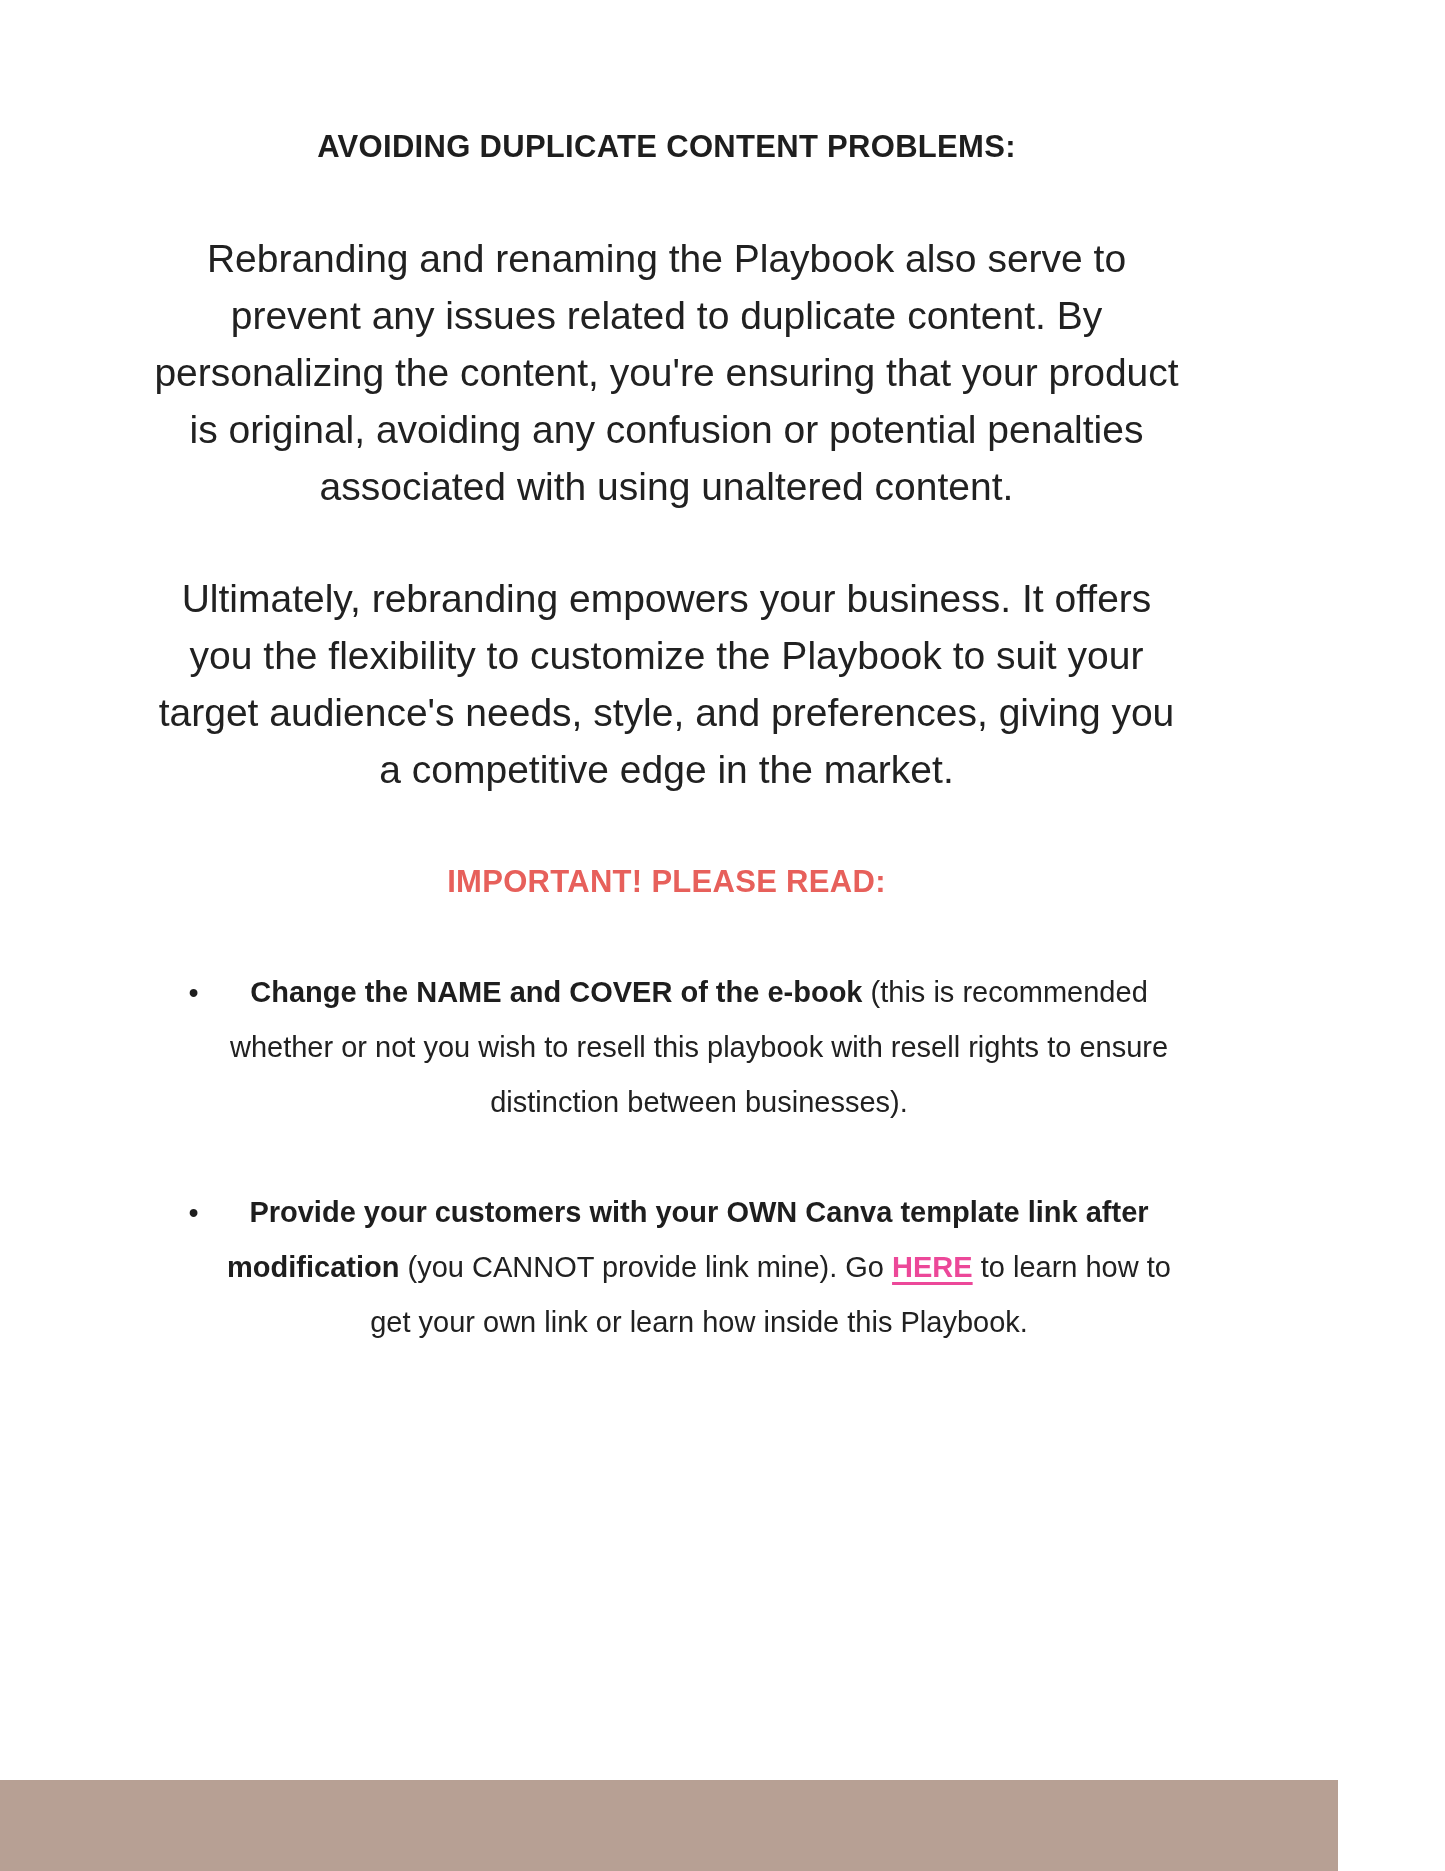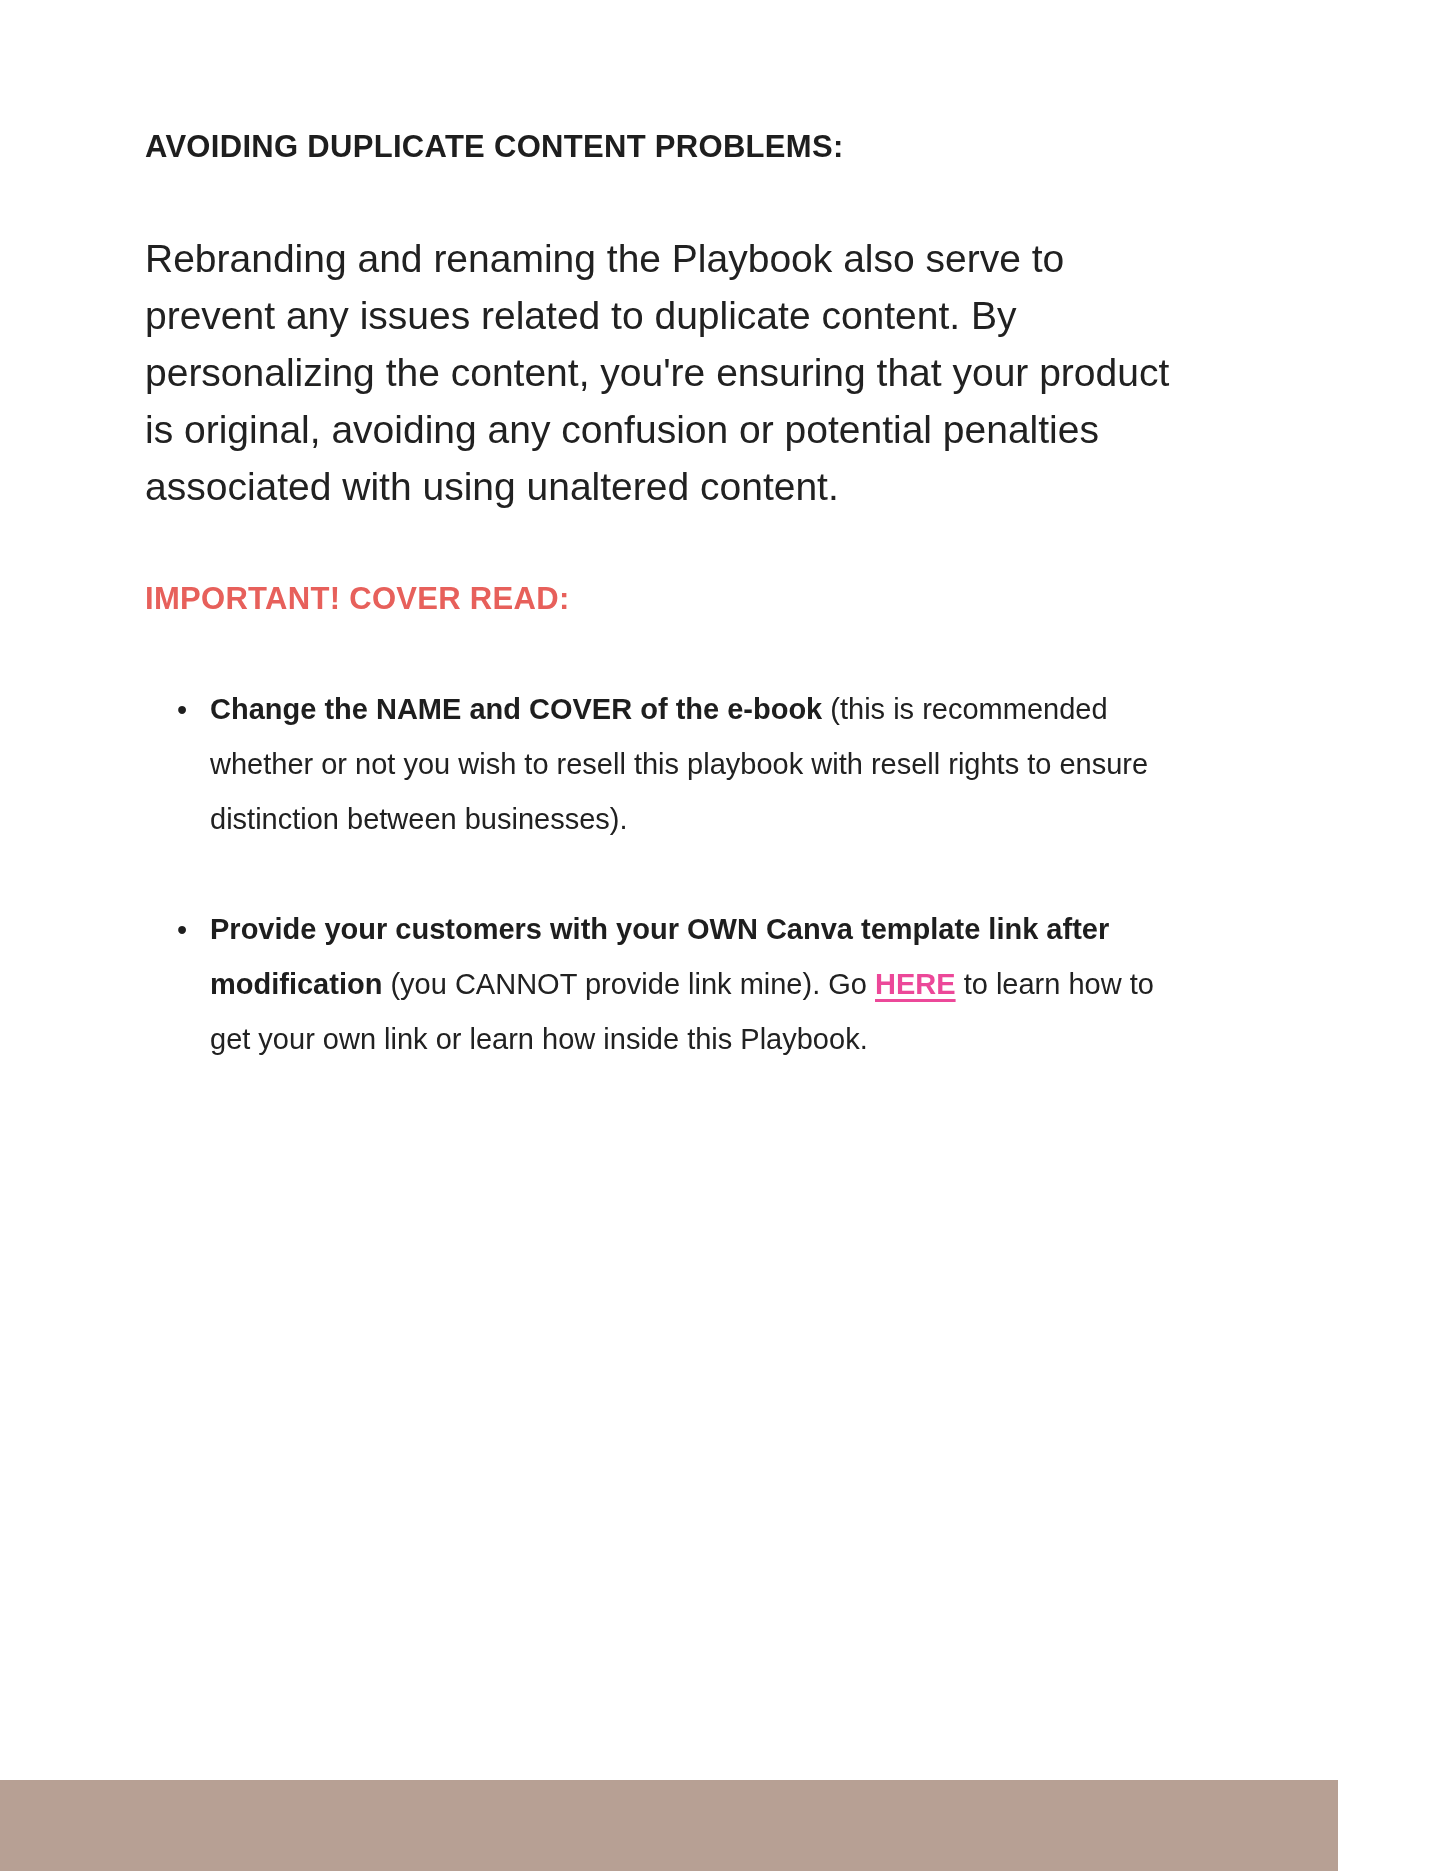--- a/index.html
+++ b/index.html
@@ -8,20 +8,21 @@
     background: #ffffff;
     font-family: "Liberation Sans", "DejaVu Sans", sans-serif;
     color: #1e1e1e;
   }
   .page {
     position: relative;
     width: 1338px;
     height: 1871px;
     background: #ffffff;
     overflow: hidden;
+    text-align: center;
   }
   .content {
     padding: 118px 150px 0 145px;
   }
   .h {
     font-size: 31px;
     font-weight: 700;
     line-height: 57px;
     letter-spacing: 0.3px;
     margin: 0 0 55px 0;
@@ -84,22 +85,23 @@
 <body>
 
 <div class="page">
   <div class="content">
 
     <h2 class="h">AVOIDING DUPLICATE CONTENT PROBLEMS:</h2>
 
     <p class="p">Rebranding and renaming the Playbook also serve to prevent any issues related to duplicate content. By personalizing the content, you're ensuring that your product is original, avoiding any confusion or potential penalties associated with using unaltered content.</p>
 
 
+    <p class="p">Ultimately, rebranding empowers your business. It offers you the flexibility to customize the Playbook to suit your target audience's needs, style, and preferences, giving you a competitive edge in the market.</p>
 
-    <h2 class="h red">IMPORTANT! COVER READ:</h2>
+    <h2 class="h red">IMPORTANT! PLEASE READ:</h2>
 
 
     <div>
 
       <div class="bullet">
         <span class="marker">•</span>
         <div class="bullet-text">
           <span class="bt-bold">Change the NAME and COVER of the e-book</span><span> (this is recommended whether or not you wish to resell this playbook with resell rights to ensure distinction between businesses).</span>
         </div>
       </div>

